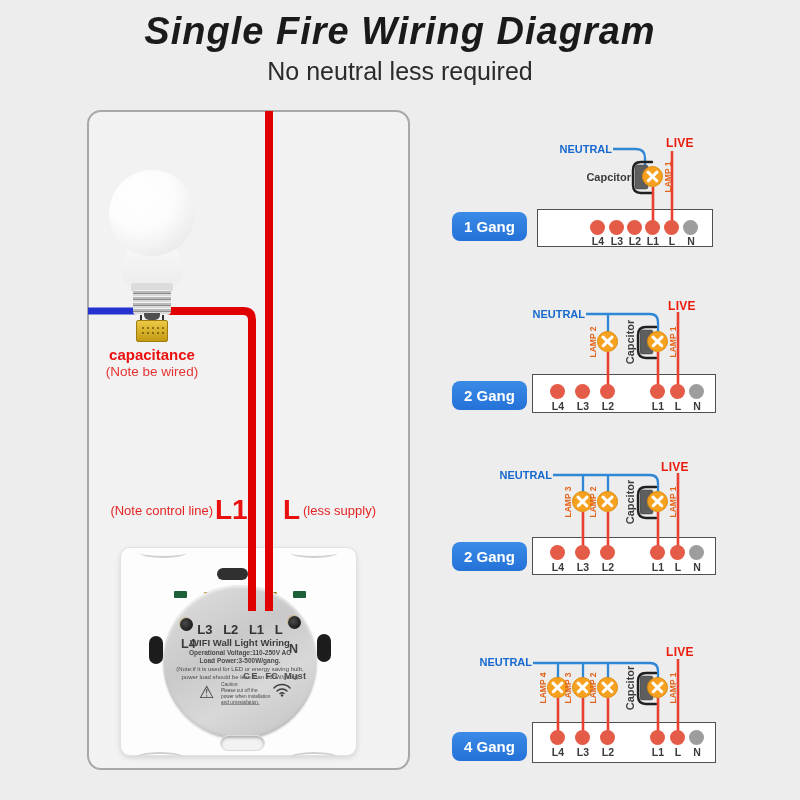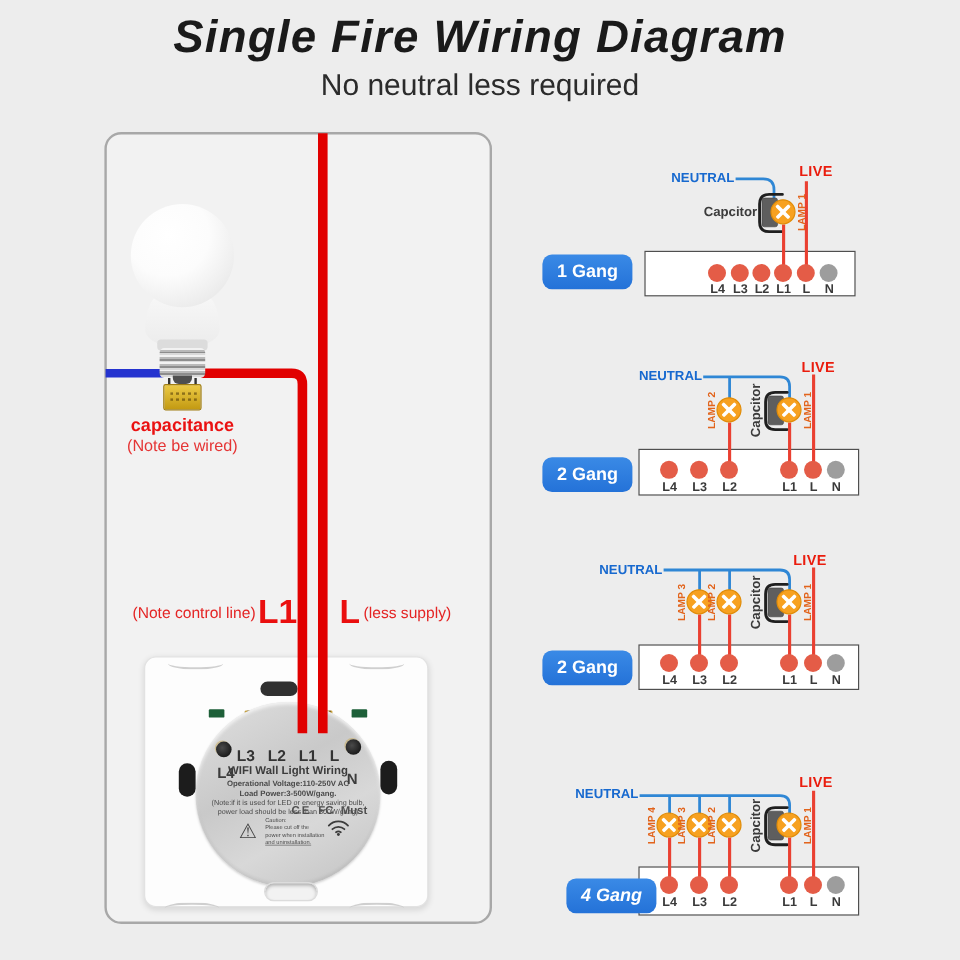--- a/index.html
+++ b/index.html
@@ -264,15 +264,15 @@
   <div class="abs dot" style="left:600px; top:730px;"></div>
   <div class="abs dot" style="left:650px; top:730px;"></div>
   <div class="abs dot" style="left:670px; top:730px;"></div>
   <div class="abs dot gray" style="left:689px; top:730px;"></div>
   <div class="abs dot-label" style="left:546px; top:746px;">L4</div>
   <div class="abs dot-label" style="left:571px; top:746px;">L3</div>
   <div class="abs dot-label" style="left:596px; top:746px;">L2</div>
   <div class="abs dot-label" style="left:646px; top:746px;">L1</div>
   <div class="abs dot-label" style="left:666px; top:746px;">L</div>
   <div class="abs dot-label" style="left:685px; top:746px;">N</div>
-  <div class="abs gbtn" style="left:472px; top:732px;font-style:italic;">4 Gang</div>
+  <div class="abs gbtn" style="left:452px; top:732px;">4 Gang</div>
 
 </div>
 
 </body></html>

